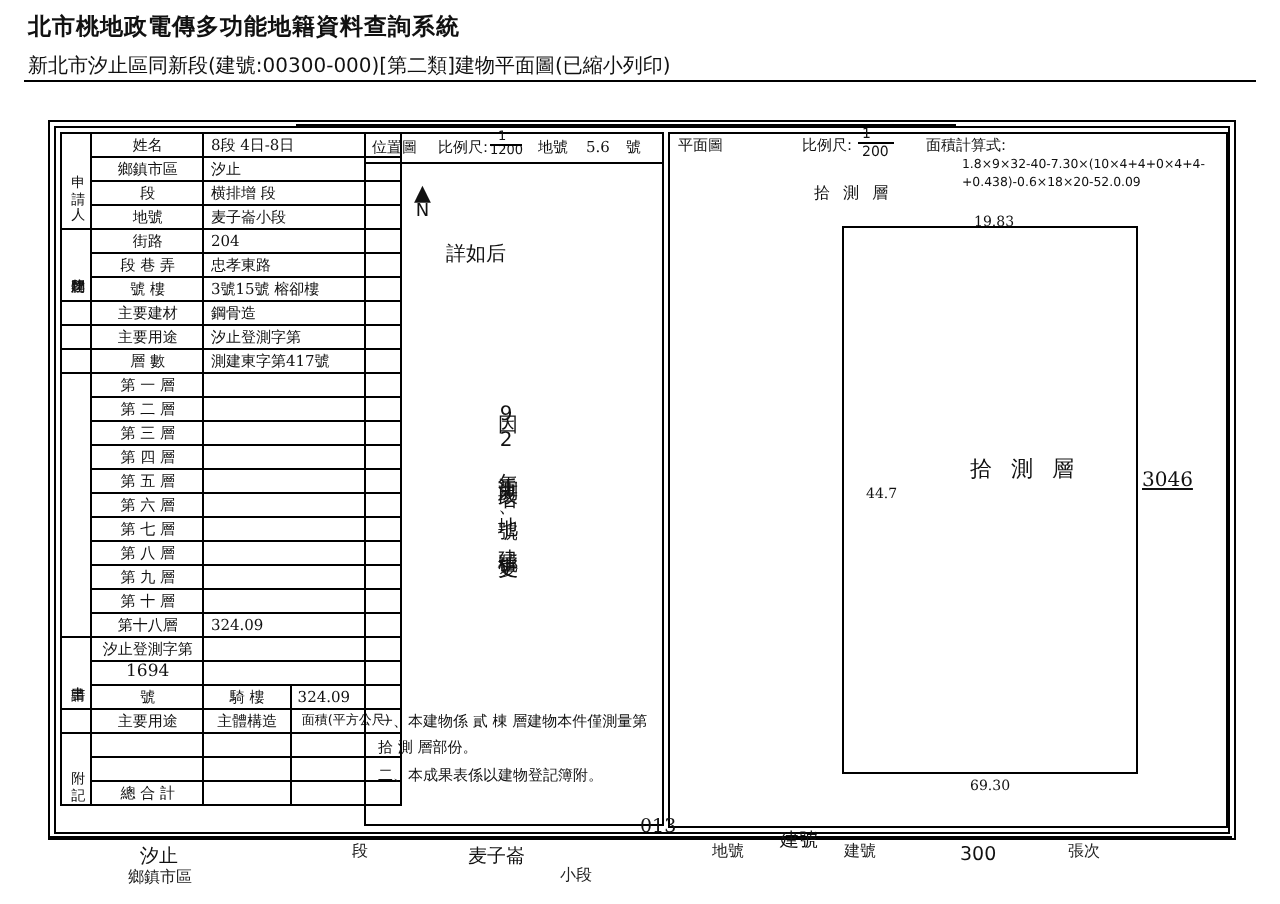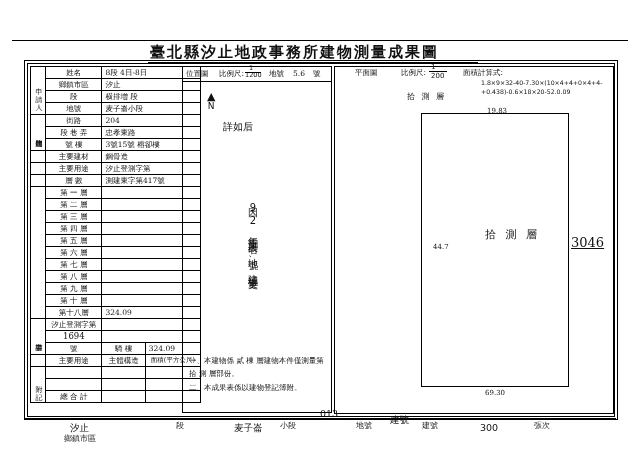--- a/index.html
+++ b/index.html
@@ -95,21 +95,21 @@
   .notes{
     position:absolute;left:6px;bottom:18px;font-size:7.5px;line-height:1.8;
   }
 
   
   .right{
     position:absolute;left:334px;top:66px;width:278px;height:346px;
     border:0.7px solid #000;
   }
   .r-head{
-    position:absolute;left:20px;top:1px;font-size:7.5px;
+    position:absolute;left:4px;top:1px;font-size:7.5px;
   }
   .r-scale{position:absolute;left:66px;top:1px;font-size:7.5px;}
   .r-scale .num{position:absolute;left:30px;top:-5px;font-size:7px;}
   .r-scale .den{position:absolute;left:30px;top:4px;font-size:7px;}
   .r-scale .bar{position:absolute;left:28px;top:3px;width:18px;border-top:0.7px solid #000;}
   .r-form{position:absolute;left:128px;top:1px;font-size:7.5px;}
   .coords{
     position:absolute;left:146px;top:12px;font-size:6.2px;line-height:1.45;
     font-family:"DejaVu Sans","Liberation Sans",sans-serif;
   }
@@ -118,21 +118,21 @@
   }
   
   .poly{
     position:absolute;left:86px;top:46px;width:146px;height:272px;
     border:1.4px solid #000;
   }
   .poly-inner-label{
     position:absolute;left:150px;top:160px;font-size:11px;letter-spacing:3px;
     writing-mode:horizontal-tb;
   }
-  .dim-right{position:absolute;left:236px;top:168px;font-size:13px;text-decoration:underline;}
+  .dim-right{position:absolute;left:236px;top:168px;font-size:10px;text-decoration:underline;}
   .dim-left{position:absolute;left:74px;top:176px;font-size:7px;margin-left:24px;}
   .dim-bot{position:absolute;left:150px;top:322px;font-size:7px;}
   .dim-top{position:absolute;left:152px;top:40px;font-size:7px;}
 
   
   .botbar{
     position:absolute;left:24px;top:418px;width:592px;height:26px;
     font-size:9px;
   }
   .bb-line{position:absolute;left:0;top:0;width:592px;border-top:0.8px solid #000;}
@@ -140,23 +140,24 @@
   .bb-sub{position:absolute;top:15px;font-size:8px;color:#222;}
 
   .tiny{font-size:6.5px;}
   .vtxt{writing-mode:vertical-rl;text-orientation:upright;}
 </style>
 </head>
 <body>
 
 <div class="page">
 
+  <div class="hdr-title">北市桃地政電傳多功能地籍資料查詢系統</div>
+  <div class="hdr-sub">新北市汐止區同新段(建號:00300-000)[第二類]建物平面圖(已縮小列印)</div>
   <div class="hdr-rule"></div>
 
-  <div class="doc-title">臺北縣汐止地政事務所建物測量成果圖</div>
   <div class="doc-title-underline"></div>
 
   <div class="frame"></div>
   <div class="frame-inner"></div>
 
   <table class="lt">
     <tbody>
         <tr>
       <td class="vh" rowspan="4"><span class="vtxt">申 請 人</span></td>
       <td class="lbl">姓名</td>
@@ -340,21 +341,21 @@
 
   <div class="botbar">
     <div class="bb-line"></div>
     <div class="bb-item hand" style="left:46px;">汐止</div>
     <div class="bb-sub" style="left:40px;">鄉鎮市區</div>
 
     <div class="bb-item hand" style="left:128px;top:-2px;margin-top:43px;">同 新</div>
     <div class="bb-sub" style="left:152px;top:2px;">段</div>
 
     <div class="bb-item hand" style="left:210px;">麦子崙</div>
-    <div class="bb-sub" style="left:256px;top:2px;">小段</div>
+    <div class="bb-sub" style="left:256px;top:14px;">小段</div>
 
     <div class="bb-item hand" style="left:296px;top:-10px;">013</div>
     <div class="bb-sub" style="left:332px;top:2px;">地號</div>
 
     <div class="bb-item hand" style="left:366px;top:-4px;">建號</div>
     <div class="bb-sub" style="left:398px;top:2px;">建號</div>
     <div class="bb-item" style="left:456px;">300</div>
     <div class="bb-sub" style="left:510px;top:2px;">張次</div>
   </div>
 

